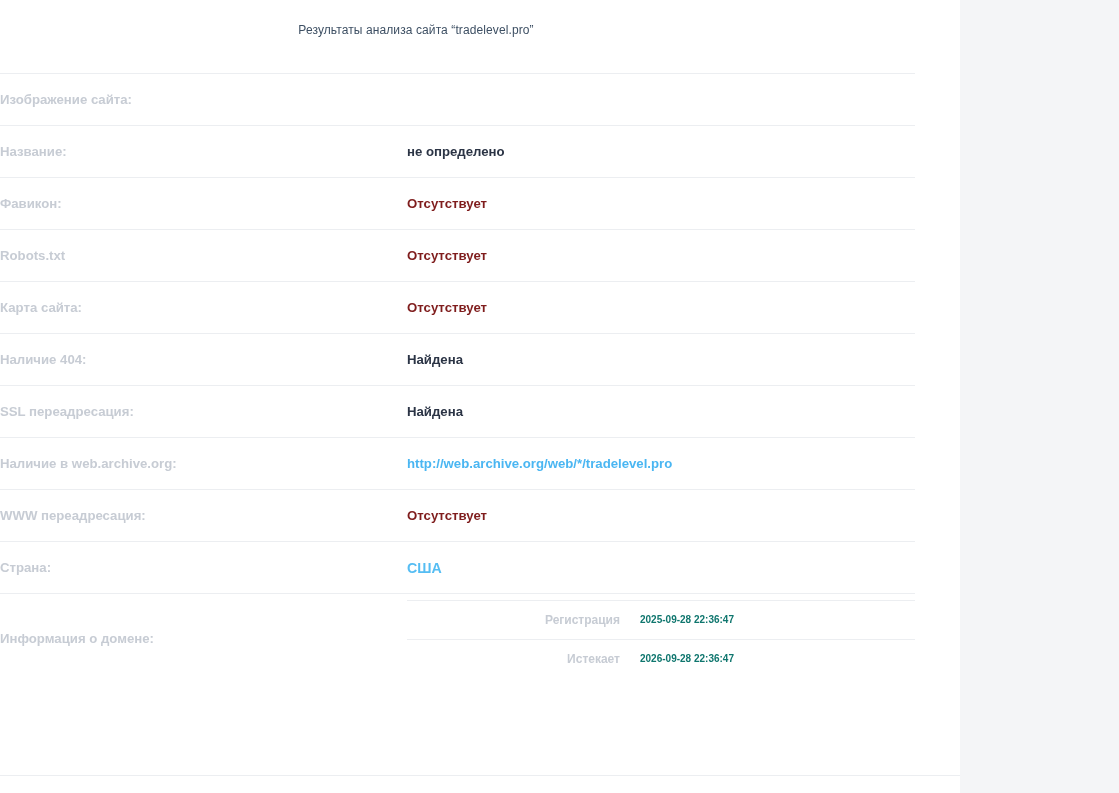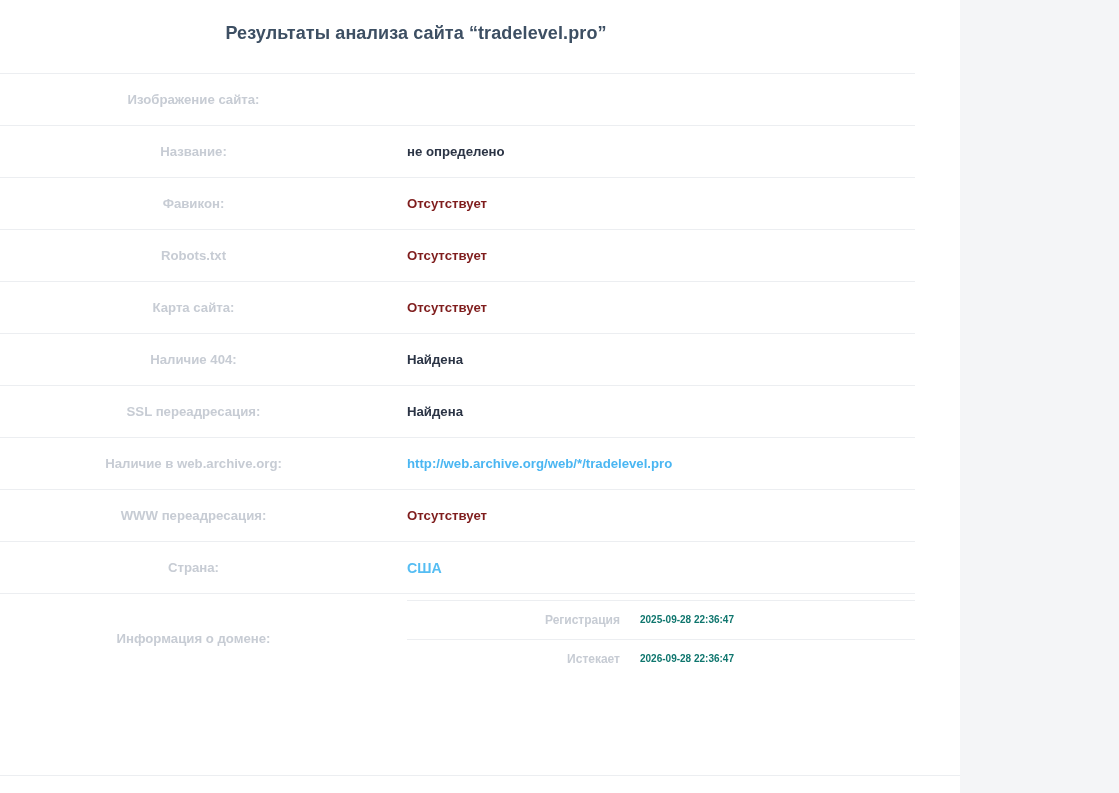--- a/index.html
+++ b/index.html
@@ -27,22 +27,22 @@
   }
 
   #report-title {
     text-align: center;
     width: 832px;       
     margin: 0;
     padding: 0;
     position: absolute;
     left: 0;
     top: 23px;
-    font-size: 18px;
-    font-weight: bold;
+    font-size: 12px;
+    font-weight: normal;
     color: #3d4f63;
     letter-spacing: 0.1px;
     white-space: nowrap;
   }
 
   
   #attr-table {
     position: absolute;
     left: 0;
     top: 73px;
@@ -56,21 +56,21 @@
   #attr-table tr:first-child {
     border-top: 1px solid #eceef1;
   }
   #attr-table td {
     padding: 0;
     vertical-align: middle;
   }
 
   .cell-label {
     width: 407px;
-    text-align: center;
+    text-align: left;
     padding-right: 20px !important;
     box-sizing: border-box;
     font-size: 13.2px;
     font-weight: bold;
     color: #c7ccd4;
     white-space: nowrap;
   }
   .cell-value {
     text-align: left;
     font-size: 13.2px;

